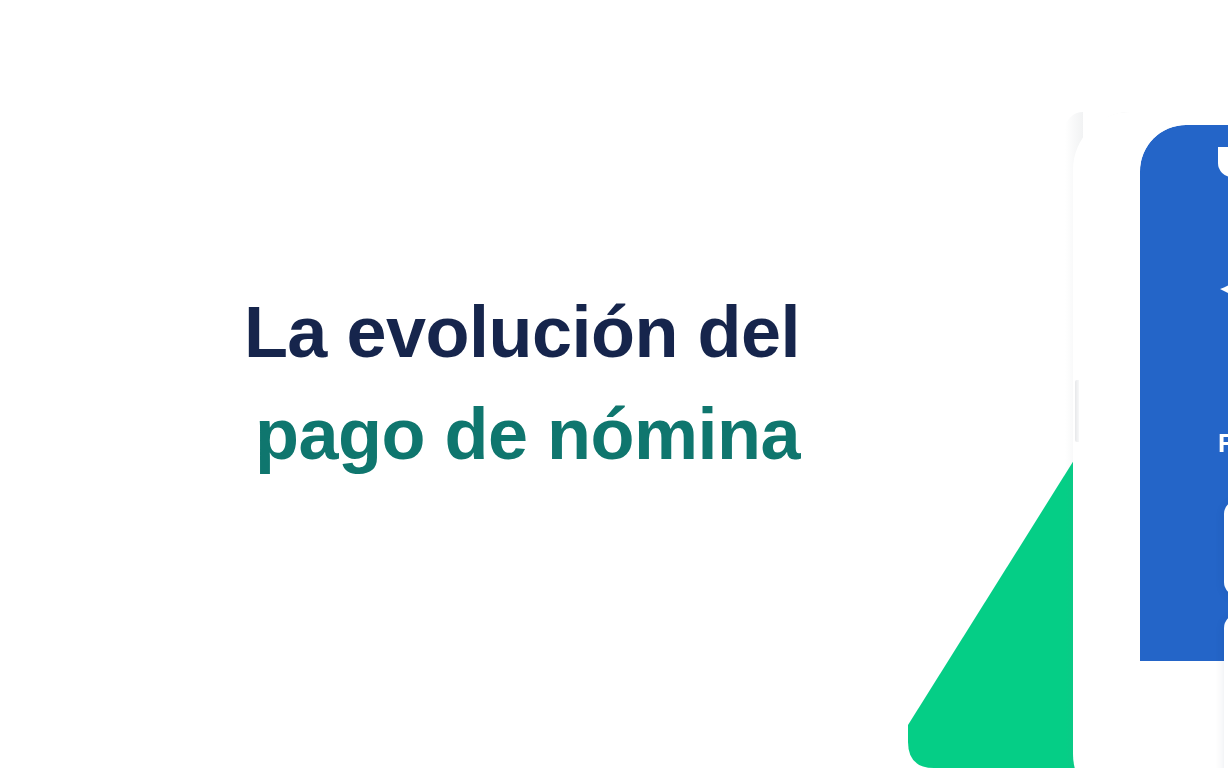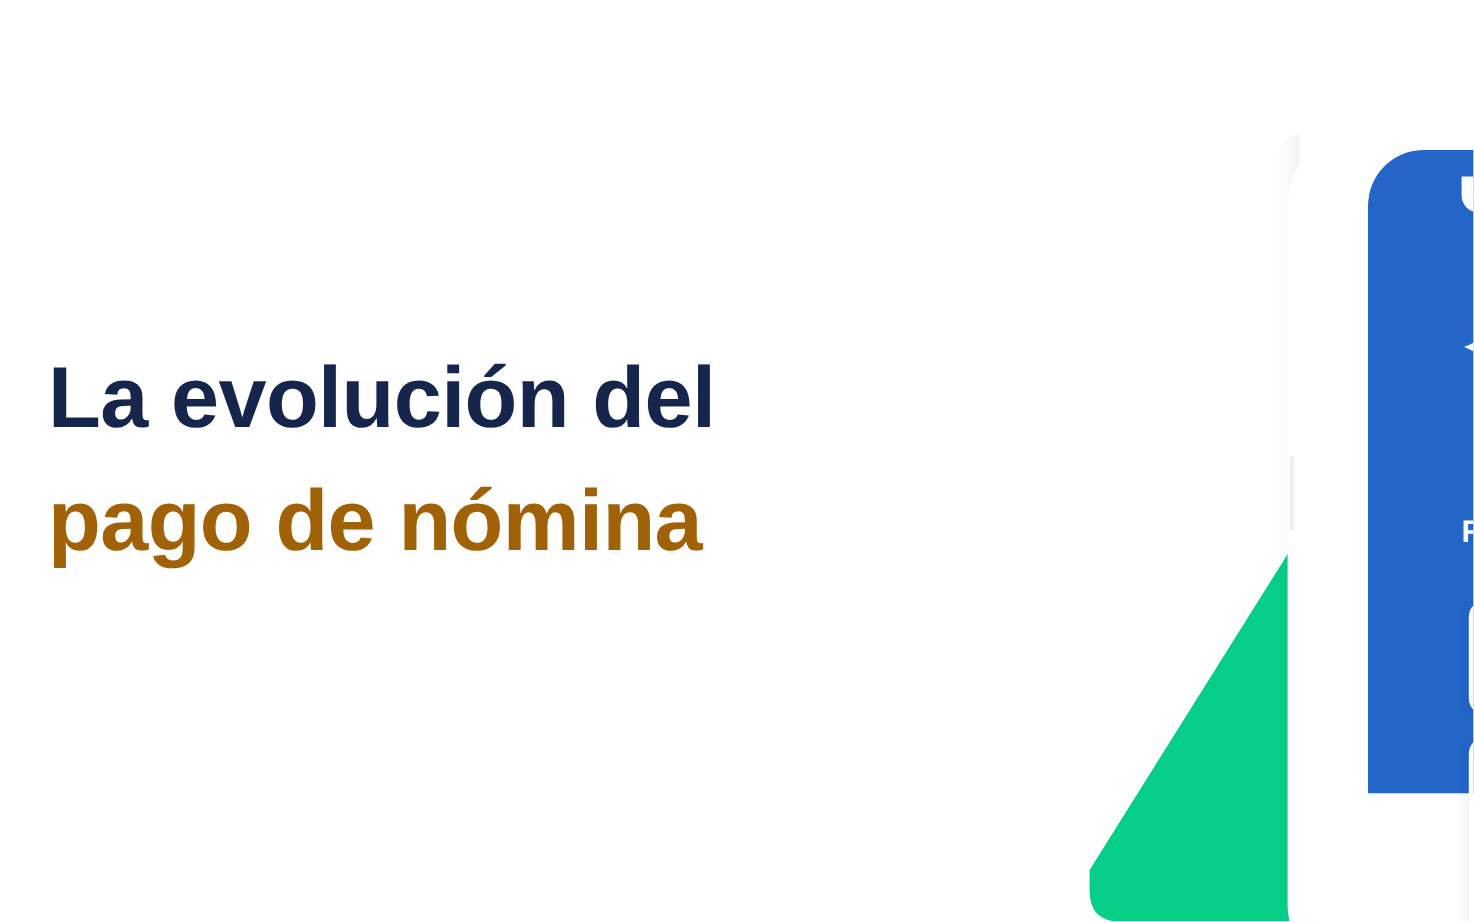--- a/index.html
+++ b/index.html
@@ -24,23 +24,24 @@
     left:40px; top:281px;
     width:760px;
   }
   .headline-line {
     display:block;
     font-size:72px;
     font-weight:700;
     letter-spacing:-0.5px;
     line-height:1.42;
     white-space:nowrap;
+    text-align:right;
   }
   .headline-line.l1 { color:#16254c; }
-  .headline-line.l2 { color:#a16207; }
+  .headline-line.l2 { color:#0f766e; }
 
   
   .green-wedge {
     position:absolute;
     left:900px; top:425px;
     width:200px; height:343px;
     overflow:hidden;
   }
   .green-wedge svg { display:block; }
 

